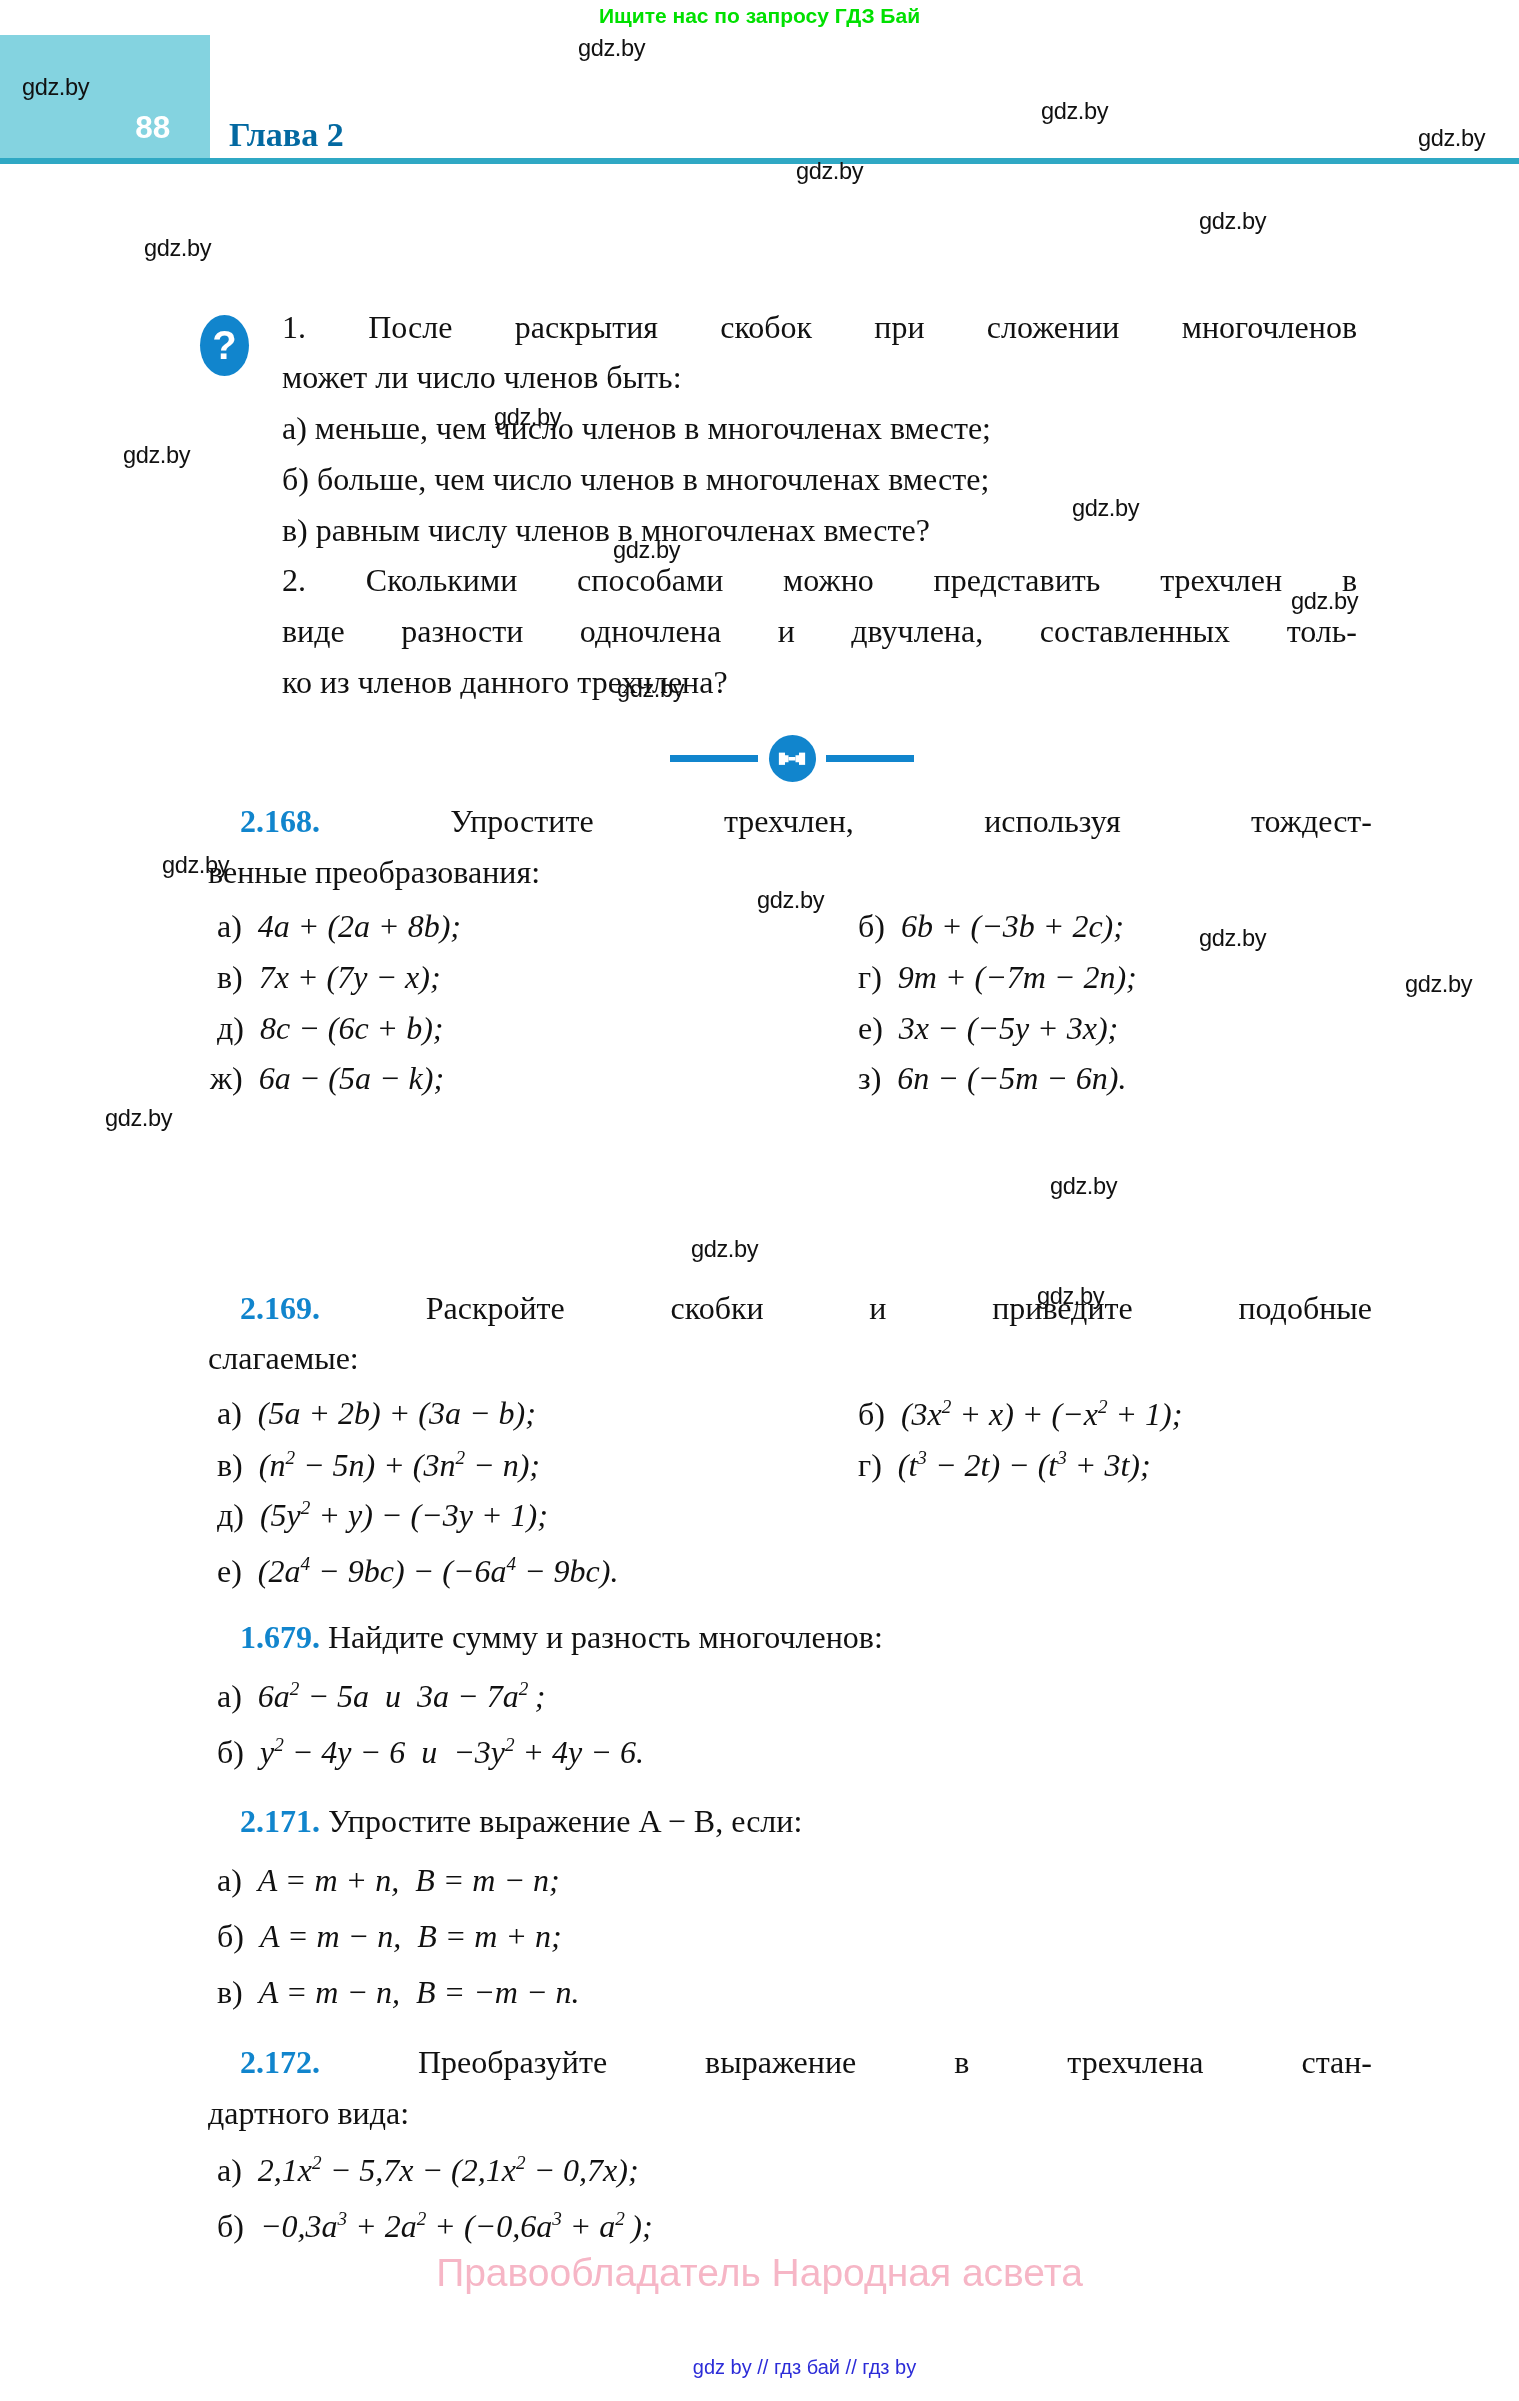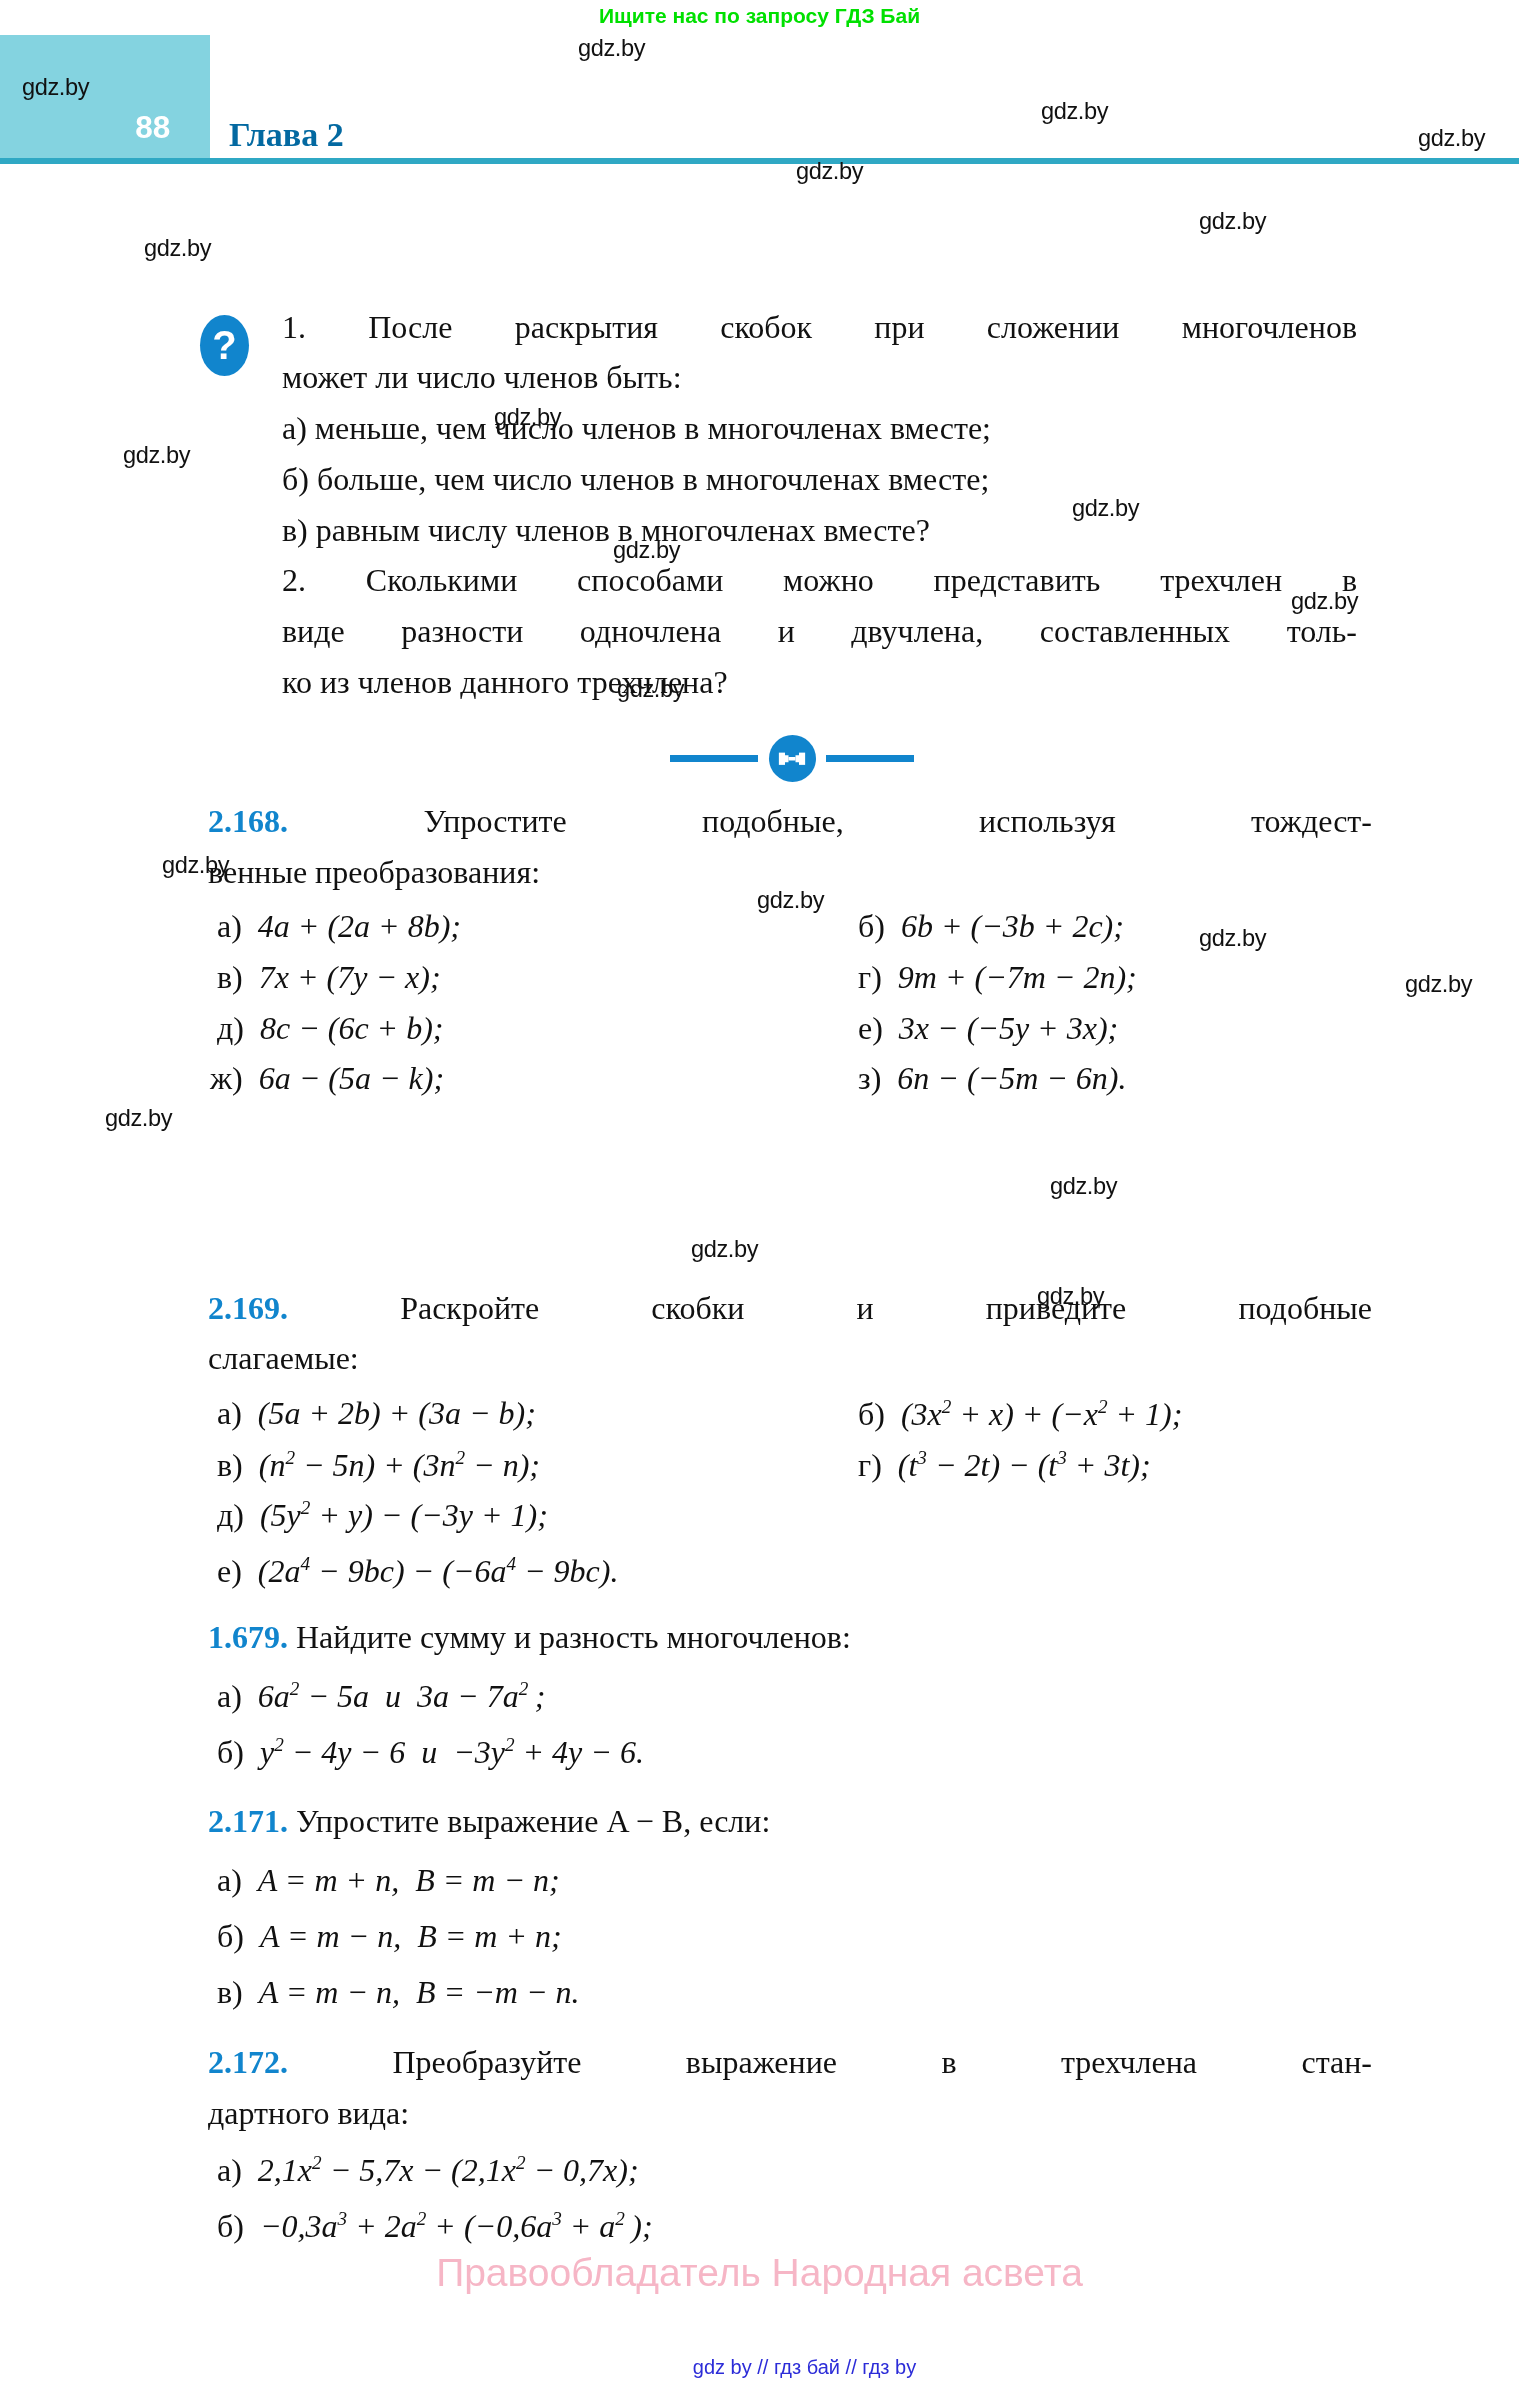--- a/index.html
+++ b/index.html
@@ -147,20 +147,21 @@
     position: absolute;
     font-size: 32px;
     color: #111111;
     line-height: 1;
     text-align: justify;
     text-align-last: justify;
   }
   .num {
     color: #1185cd;
     font-weight: bold;
+    margin-left: 32px;
   }
   .math {
     font-style: italic;
   }
   sup {
     font-size: 0.6em;
     vertical-align: super;
     font-style: italic;
   }
 
@@ -238,21 +239,21 @@
         <rect x="9" y="6" width="4" height="8" fill="#ffffff"></rect>
         <rect x="13" y="8" width="8" height="4" fill="#ffffff"></rect>
         <rect x="21" y="6" width="4" height="8" fill="#ffffff"></rect>
         <rect x="25" y="3" width="7" height="14" fill="#ffffff"></rect>
       </svg>
     </span>
     <span class="bar"></span>
   </div>
 
   <div class="just" style="left:208px; top:805px; width:1164px;">
-    <span class="num">2.168.</span>&nbsp;<span>Упростите подобные, используя тождест-</span>
+    <span class="num">2.168.</span>&nbsp;<span>Упростите трехчлен, используя тождест-</span>
   </div>
   <div class="line" style="left:208px; top:856px;">
     <span>венные преобразования:</span>
   </div>
 
   <div class="line math" style="left:217px; top:910px; font-style:normal;">
     <span style="font-style:normal">а)</span>
     <span class="math">&nbsp;4<i>a</i> + (2<i>a</i> + 8<i>b</i>);</span>
   </div>
   <div class="line" style="left:858px; top:910px;">

